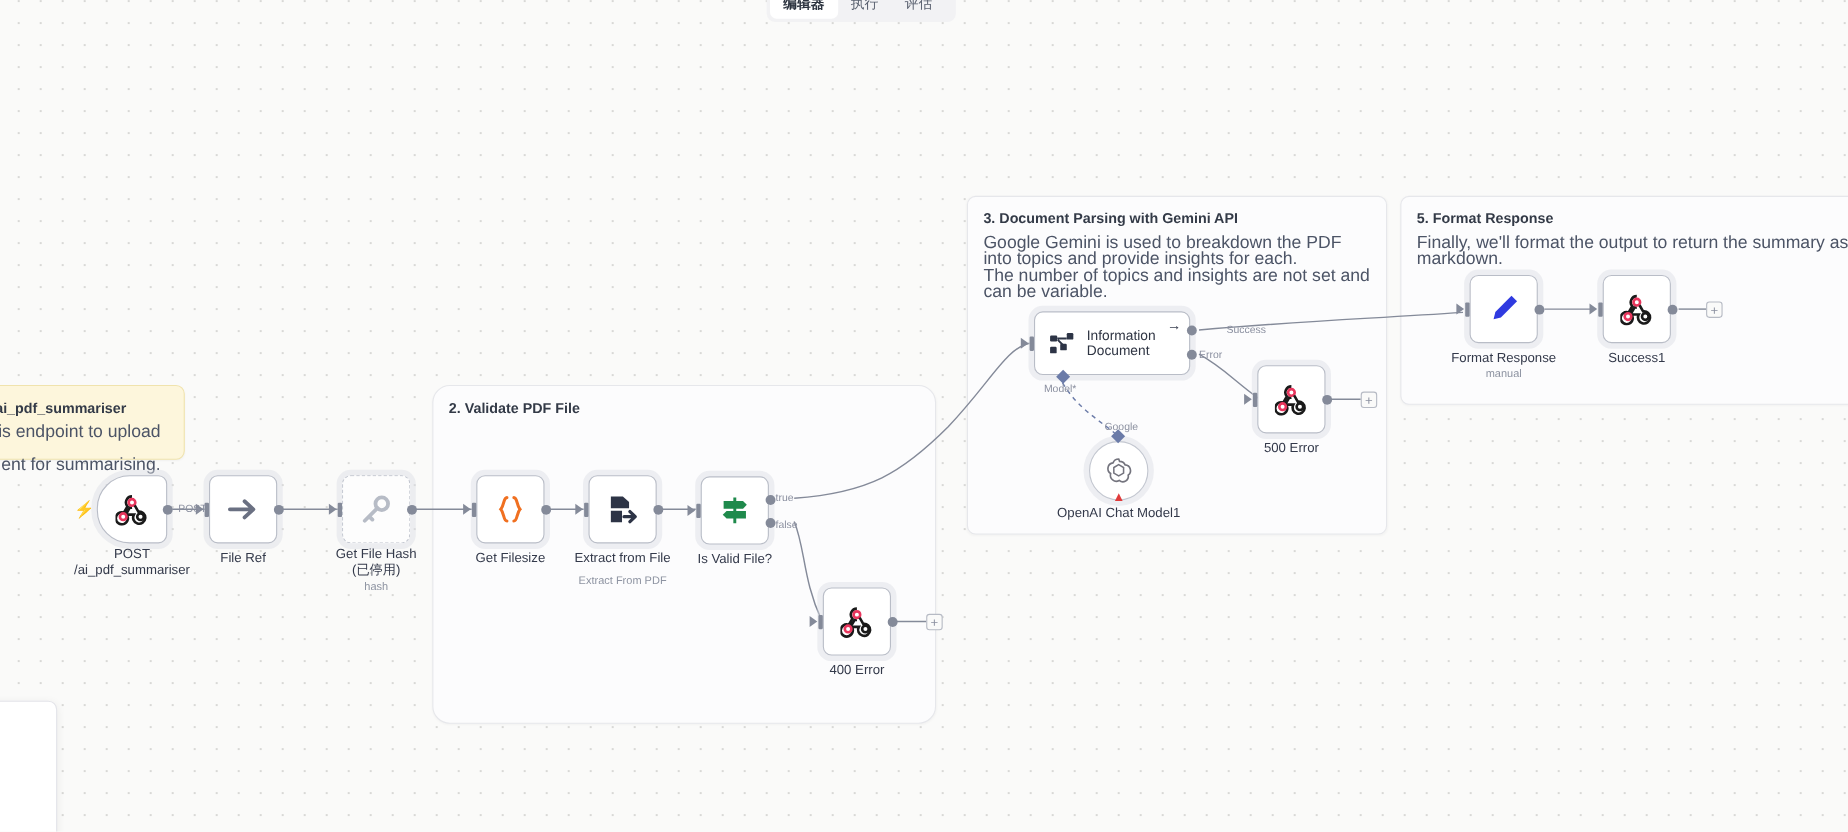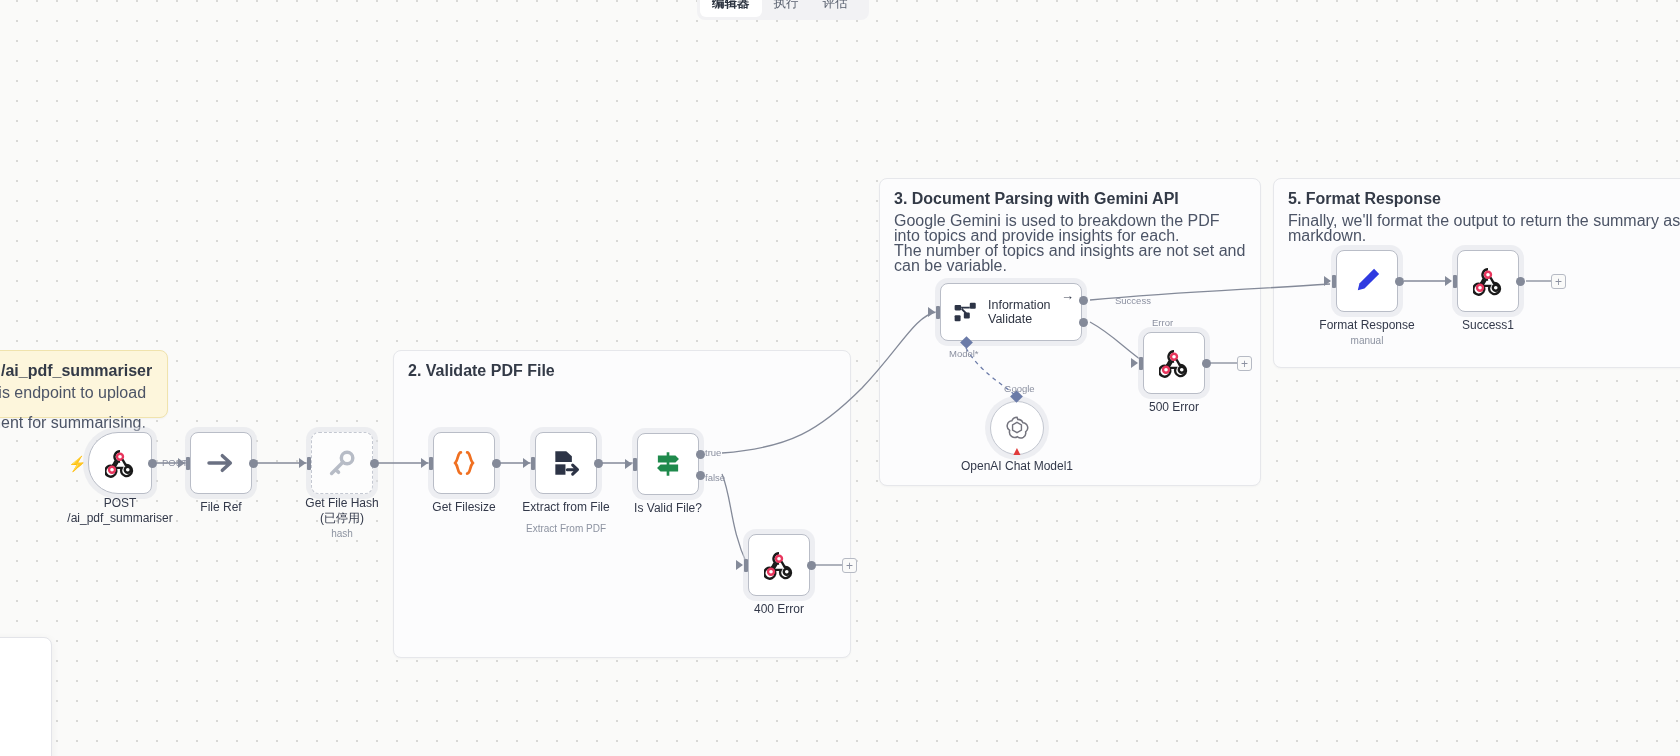--- a/index.html
+++ b/index.html
@@ -48,21 +48,21 @@
     background: #fdf6dc;
     border: 1px solid #f0e3ad;
     box-shadow: 0 1px 2px rgba(0,0,0,.04);
   }
   .sticky-grey {
     background: #fcfcfd;
     border: 1px solid #e6e7eb;
     box-shadow: 0 1px 2px rgba(0,0,0,.03);
   }
   .sticky-title {
-    font-size: 16px; font-weight: 700; color: #333a47;
+    font-size: 13px; font-weight: 700; color: #333a47;
     margin: 0 0 6px 0; line-height: 16px;
   }
   .sticky-body {
     font-size: 16px; color: #4c5466; line-height: 15px; margin: 0;
     white-space: pre-wrap;
   }
 
   
   .node {
     position: absolute;
@@ -222,21 +222,21 @@
     <div class="tabitem">执行</div>
     <div class="tabitem">评估</div>
   </div>
 
   <div class="sticky sticky-yellow" style="left:-62px; top:350px; width:230px; height:68px;">
     <p class="sticky-title">POST /ai_pdf_summariser</p>
     <p class="sticky-body">Call this endpoint to upload a
 document for summarising.</p>
   </div>
 
-  <div class="sticky sticky-grey" style="left:393px; top:350px; width:458px; height:308px;">
+  <div class="sticky sticky-grey" style="left:393px; top:350px; width:458px; height:308px;border-radius:16px;">
     <p class="sticky-title">2. Validate PDF File</p>
   </div>
 
   <div class="sticky sticky-grey" style="left:879px; top:178px; width:382px; height:308px;">
     <p class="sticky-title">3. Document Parsing with Gemini API</p>
     <p class="sticky-body">Google Gemini is used to breakdown the PDF into topics and provide insights for each.
 The number of topics and insights are not set and can be variable.</p>
   </div>
 
   <div class="sticky sticky-grey" style="left:1273px; top:178px; width:440px; height:190px;">
@@ -355,28 +355,28 @@
     <div class="inarrow" style="left:-12px; top:24px;"></div>
     <div class="node-box wide">
       <div class="run-arrow">→</div>
       <svg width="26" height="26" viewBox="0 0 24 24">
         <rect x="1.5" y="5.5" width="6" height="5" rx="1" fill="#2d3446"></rect>
         <rect x="15.5" y="3.5" width="5.5" height="5.5" rx="1" fill="#2d3446"></rect>
         <rect x="10" y="12.5" width="5.5" height="5.5" rx="1" fill="#2d3446"></rect>
         <rect x="1.5" y="15" width="5.5" height="5.5" rx="1" fill="#2d3446"></rect>
         <path d="M7.5 8h8M8 9.2l4.2 4.2" fill="none" stroke="#2d3446" stroke-width="1.7"></path>
       </svg>
-      <div class="node-title-inline">Information Validate</div>
+      <div class="node-title-inline">Information Document</div>
     </div>
     <div class="dot" style="left:139px; top:13px;"></div>
     <div class="dot" style="left:139px; top:35px;"></div>
     <div class="diamond" style="left:22px; top:55px;"></div>
   </div>
   <div class="conn-label" style="left:1115px; top:295px;">Success</div>
-  <div class="conn-label" style="left:1152px; top:317px;">Error</div>
+  <div class="conn-label" style="left:1090px; top:317px;">Error</div>
   <div class="conn-label" style="left:949px; top:348px;">Model*</div>
   <div class="conn-label" style="left:1004px; top:383px;">Google</div>
 
   <div class="node" style="left:990px; top:401px;">
     <div class="diamond" style="left:22px; top:-9px;"></div>
     <div class="node-circle">
       <svg width="28" height="28" viewBox="0 0 24 24">
         <path d="M12 2.8c-2 0-3.7 1.2-4.4 3-1.9.2-3.5 1.6-3.9 3.5-.4 1.9.4 3.8 2 4.8-.5 1.8.1 3.8 1.6 5 1.5 1.2 3.5 1.3 5.1.4 1.4 1.2 3.4 1.4 5 .5 1.6-1 2.4-2.8 2-4.6 1.5-1.1 2.1-3 1.6-4.8-.5-1.8-2.1-3.1-4-3.2-.7-1.7-2.4-2.8-4.3-2.8z" fill="none" stroke="#74747e" stroke-width="1.3"></path>
         <path d="M12 7.2l3.8 2.2v4.4L12 16l-3.8-2.2V9.4z" fill="none" stroke="#74747e" stroke-width="1.2"></path>
       </svg>

